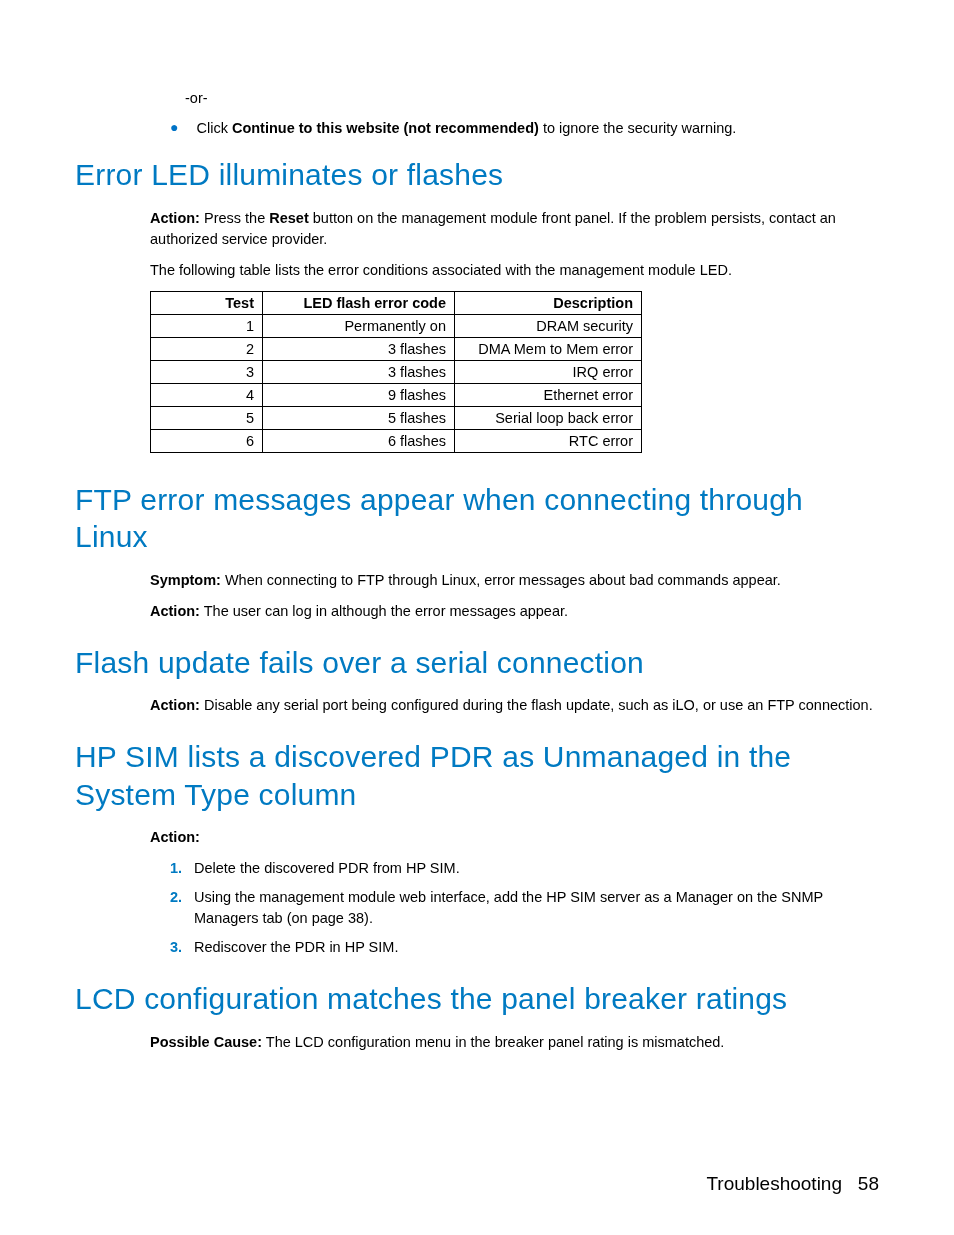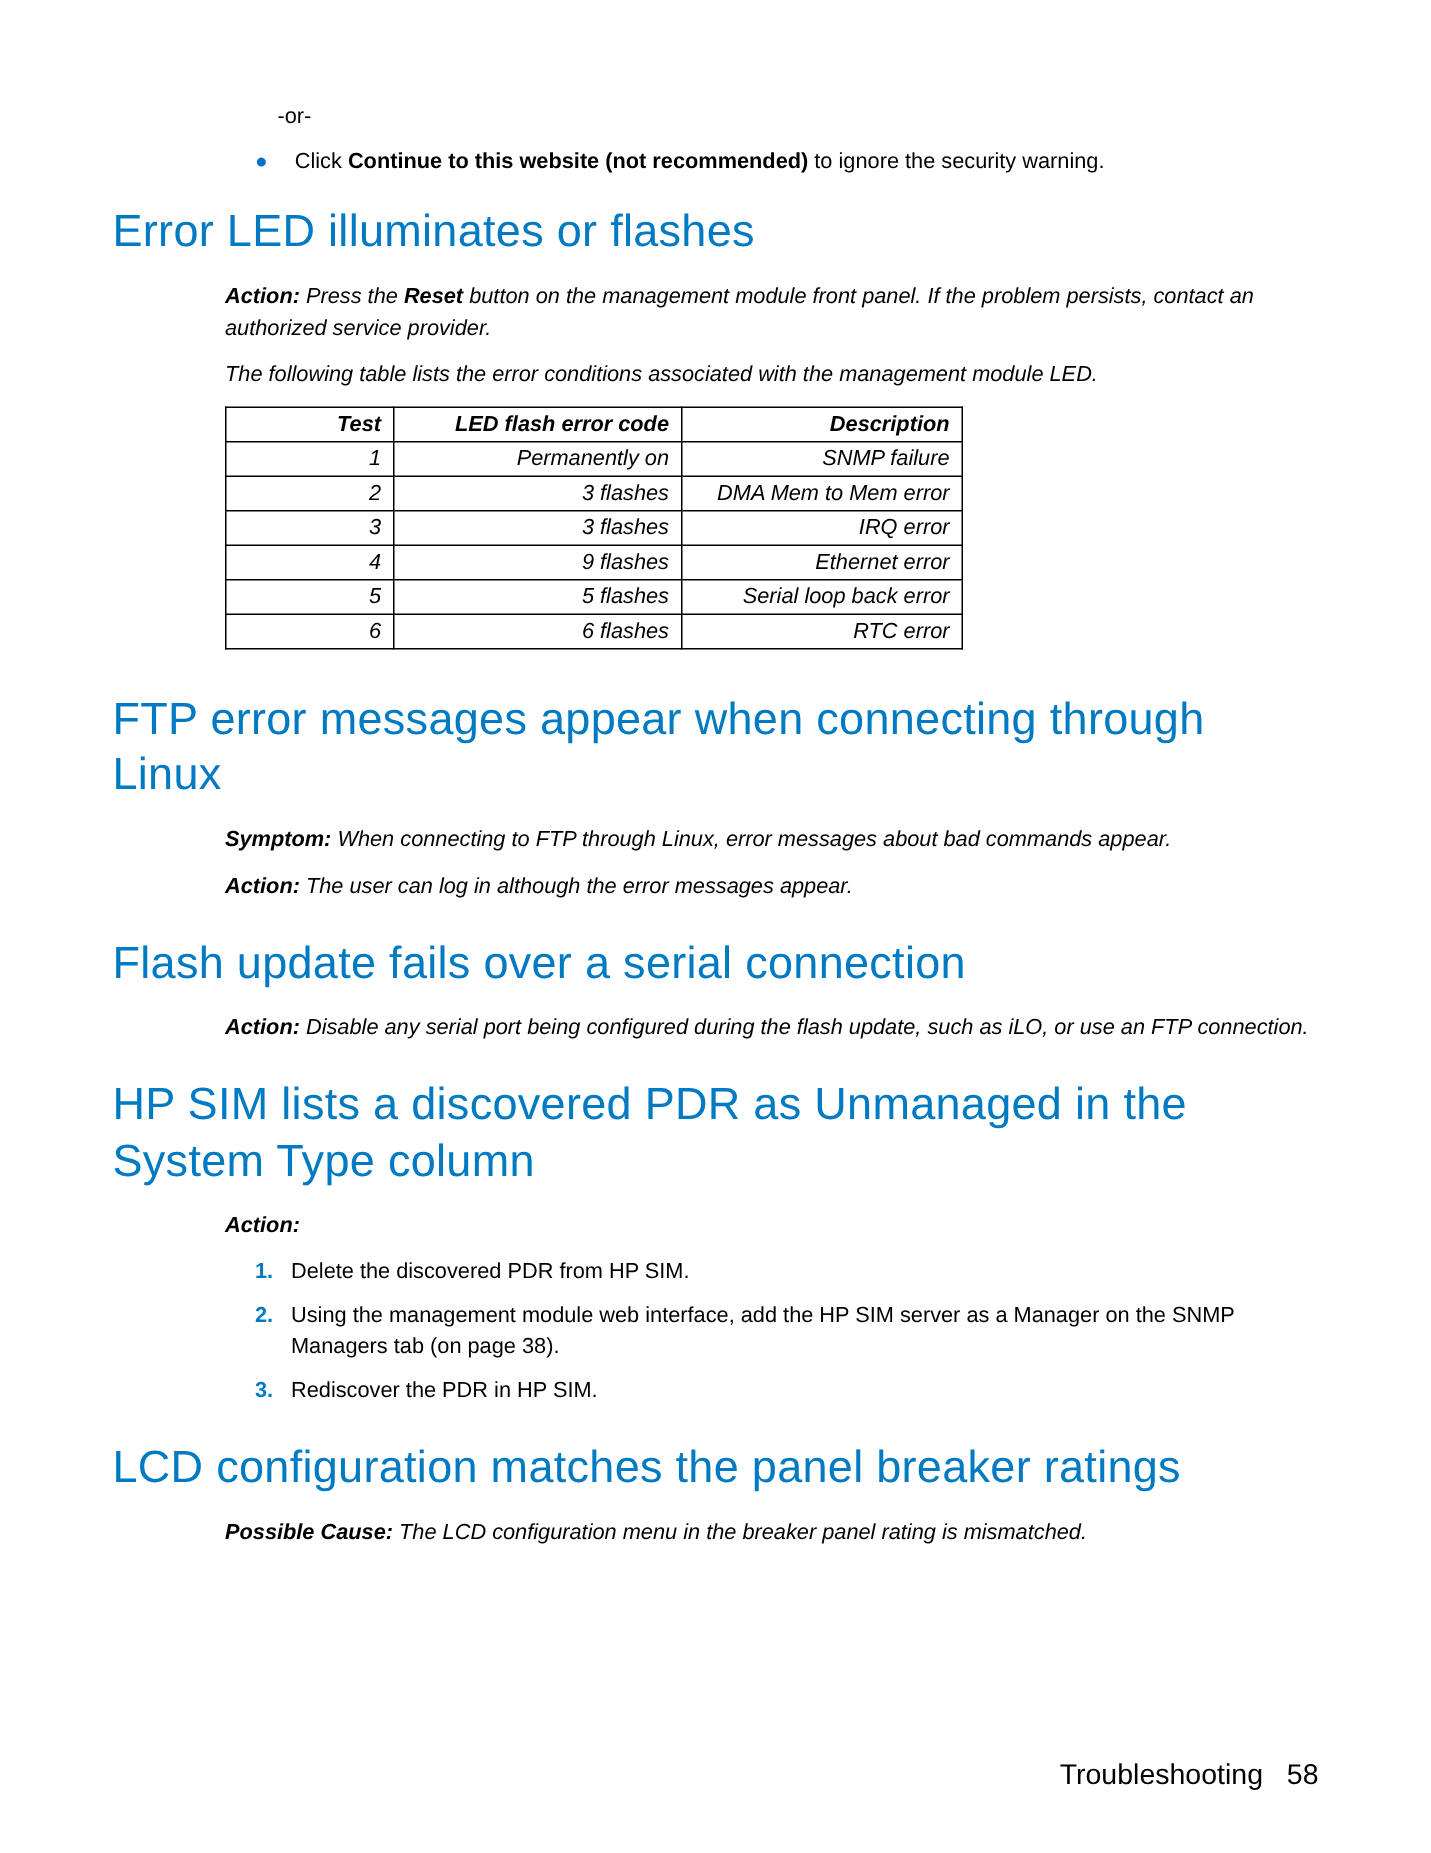--- a/index.html
+++ b/index.html
@@ -5,28 +5,27 @@
   body {
     margin: 0;
     padding: 0;
     background: #fff;
     font-family: "Futura", "Century Gothic", Arial, sans-serif;
     font-weight: 300;
     color: #000;
     width: 954px;
   }
   .page {
-    padding: 70px 75px 40px 75px;
+    padding: 90px 75px 40px 75px;
     box-sizing: border-box;
     min-height: 1235px;
     position: relative;
   }
   .indent {
     margin-left: 75px;
-    font-style: italic;
   }
   .or-text {
     margin-left: 110px;
     font-size: 14.5px;
     margin-bottom: 12px;
   }
   .bullet-row {
     display: flex;
     margin-left: 95px;
     margin-bottom: 18px;
@@ -118,21 +117,21 @@
         <tr>
           <th style="width:95px">Test</th>
           <th style="width:175px">LED flash error code</th>
           <th style="width:170px">Description</th>
         </tr>
       </thead>
       <tbody id="error-table-body">
           <tr>
             <td>1</td>
             <td>Permanently on</td>
-            <td>SNMP failure</td>
+            <td>DRAM security</td>
           </tr>
           <tr>
             <td>2</td>
             <td>3 flashes</td>
             <td>DMA Mem to Mem error</td>
           </tr>
           <tr>
             <td>3</td>
             <td>3 flashes</td>
             <td>IRQ error</td>

